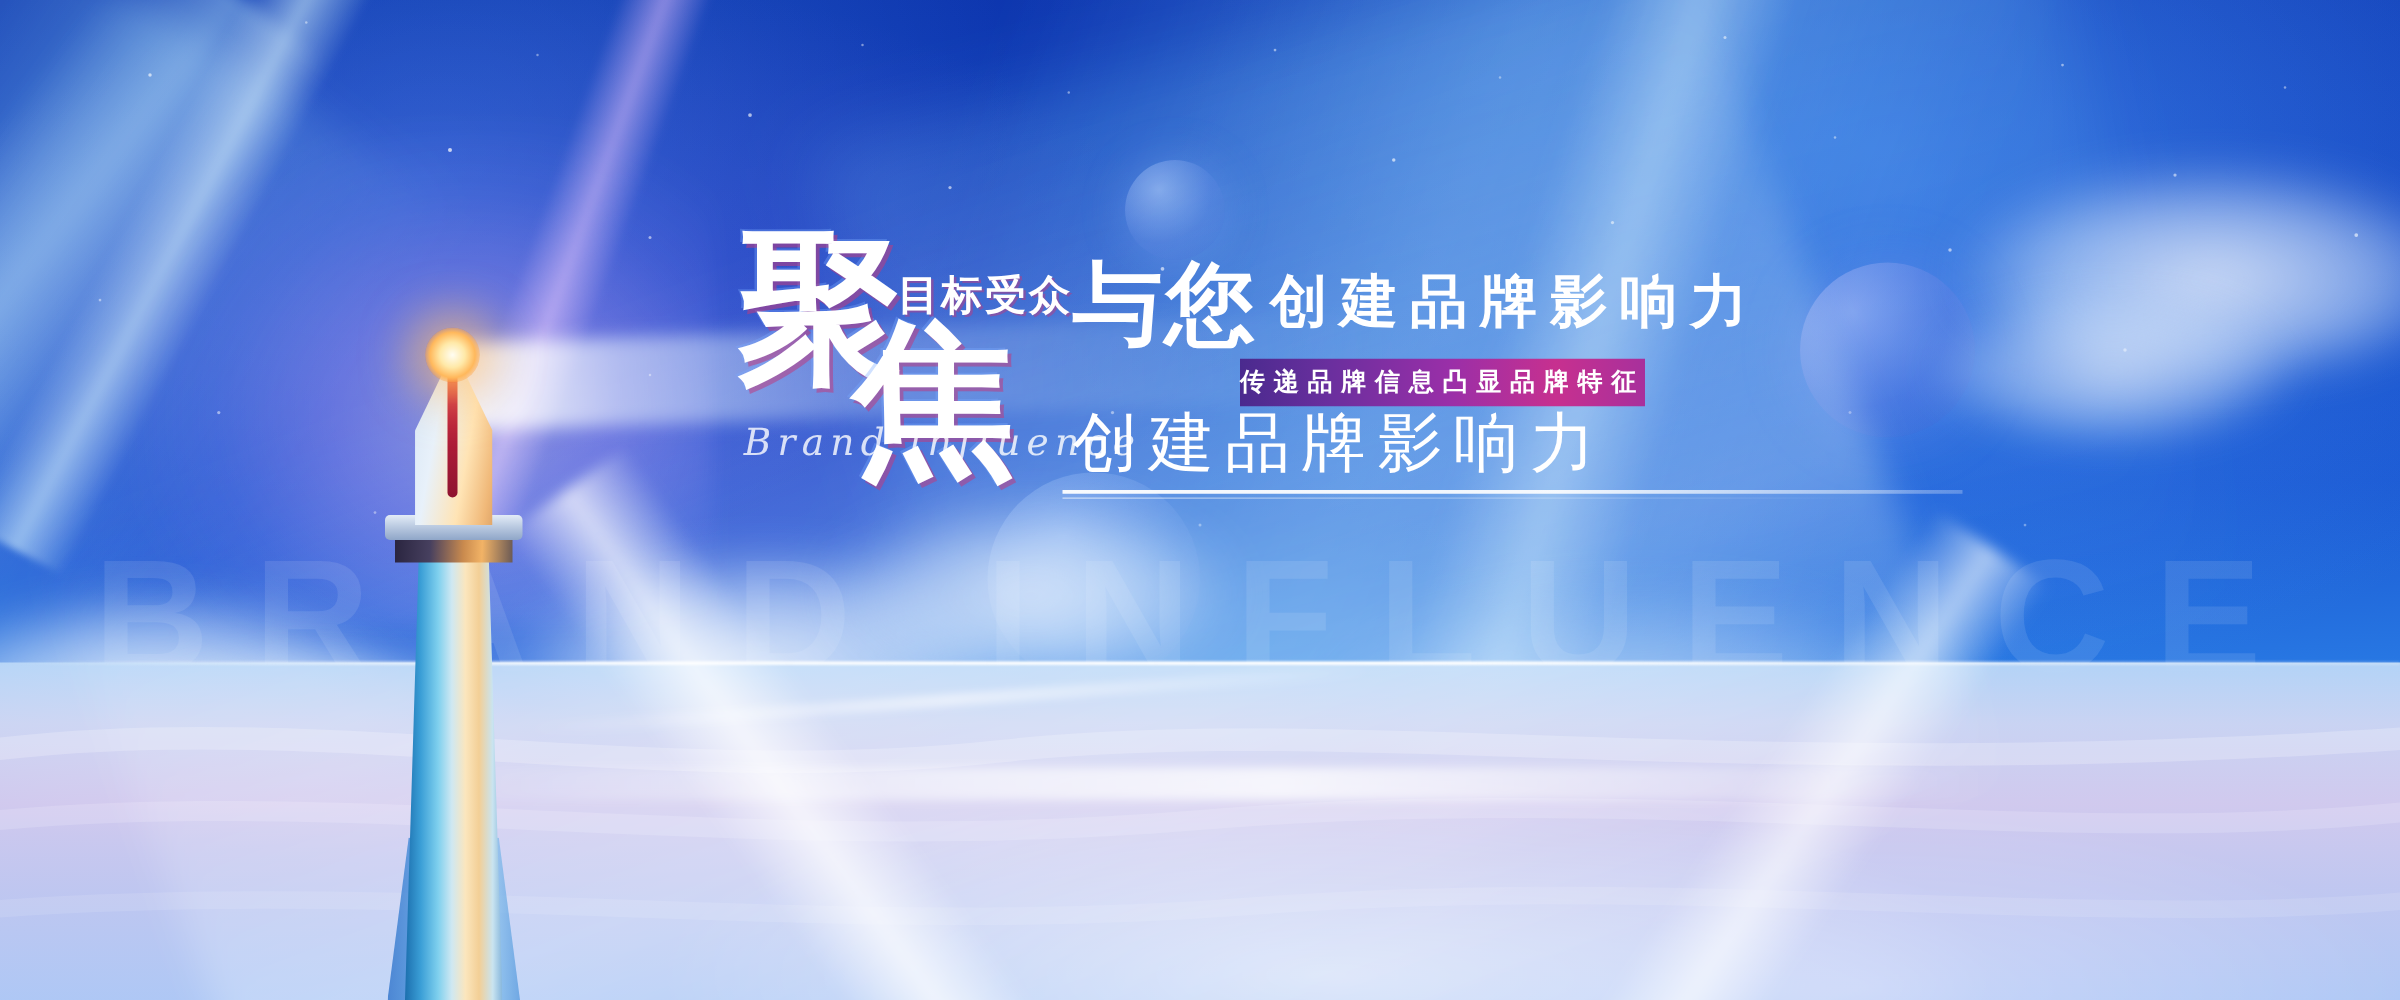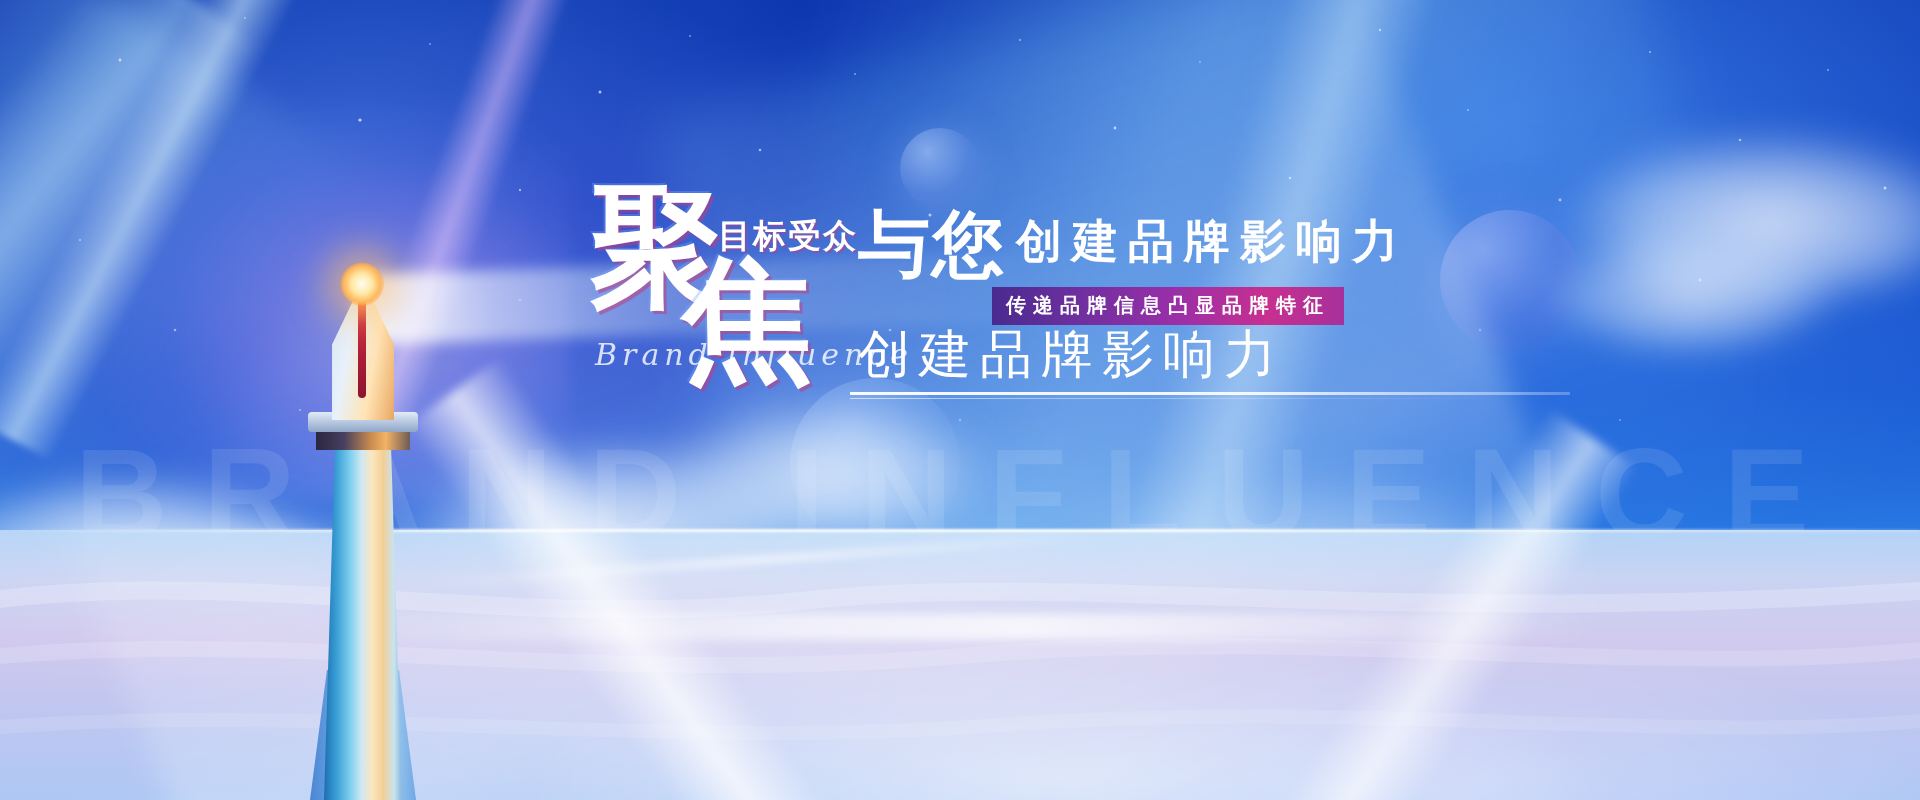--- a/index.html
+++ b/index.html
@@ -127,21 +127,21 @@
       text-shadow:3px 3px 0 rgba(190,60,130,.55), -2px -2px 0 rgba(120,170,255,.35);}
   .audience{position:absolute;left:18px;top:32px;font-size:33px;font-weight:700;color:#ffffff;letter-spacing:2px;
       text-shadow:2px 2px 0 rgba(190,60,130,.5);}
   .script{position:absolute;left:-105px;top:155px;font-size:30px;color:rgba(255,255,255,.80);
       font-family:"DejaVu Serif",serif;font-style:italic;letter-spacing:5px;white-space:nowrap;}
 
   .headline{position:absolute;left:158px;top:28px;display:flex;align-items:center;gap:10px;white-space:nowrap;}
   .h-lead{font-size:72px;font-weight:700;color:#fff;line-height:.95;letter-spacing:2px;}
   .h-main{font-size:46px;font-weight:700;color:#fff;letter-spacing:10px;line-height:1;padding-bottom:6px;}
 
-  .badge{position:absolute;left:292px;top:105px;padding:5px 14px 6px;white-space:nowrap;
+  .badge{position:absolute;left:292px;top:105px;padding:5px 0 6px;white-space:nowrap;
       background:linear-gradient(90deg,#4a2a8e 0%,#6a2f9e 22%,#9a2fa8 52%,#c7308f 78%,#a8309c 100%);
       color:#fff;font-size:20px;font-weight:700;letter-spacing:7px;}
 
   .line2{position:absolute;left:158px;top:138px;font-size:52px;font-weight:400;color:#fff;letter-spacing:9px;white-space:nowrap;}
 
   .rule{position:absolute;left:150px;top:210px;width:720px;height:3px;
       background:linear-gradient(90deg,rgba(255,255,255,.95) 0%,rgba(255,255,255,.9) 55%,rgba(255,255,255,.25) 100%);}
   .rule2{position:absolute;left:150px;top:216px;width:640px;height:1px;
       background:linear-gradient(90deg,rgba(255,255,255,.6),rgba(255,255,255,0));}
 </style>

